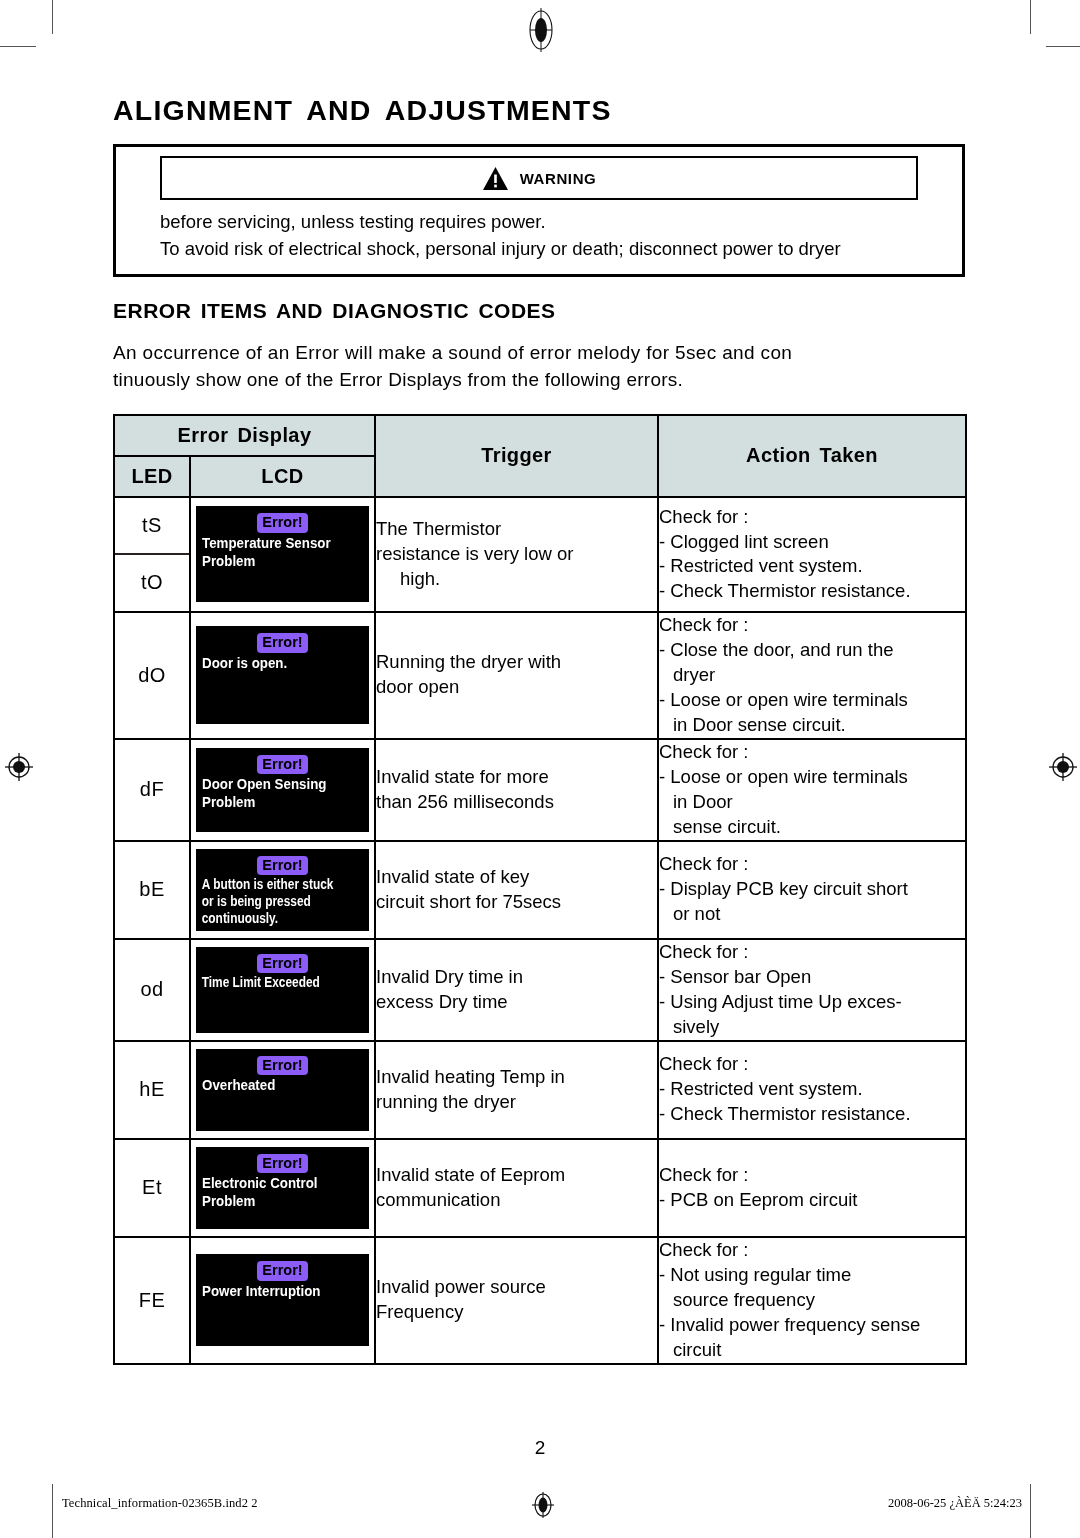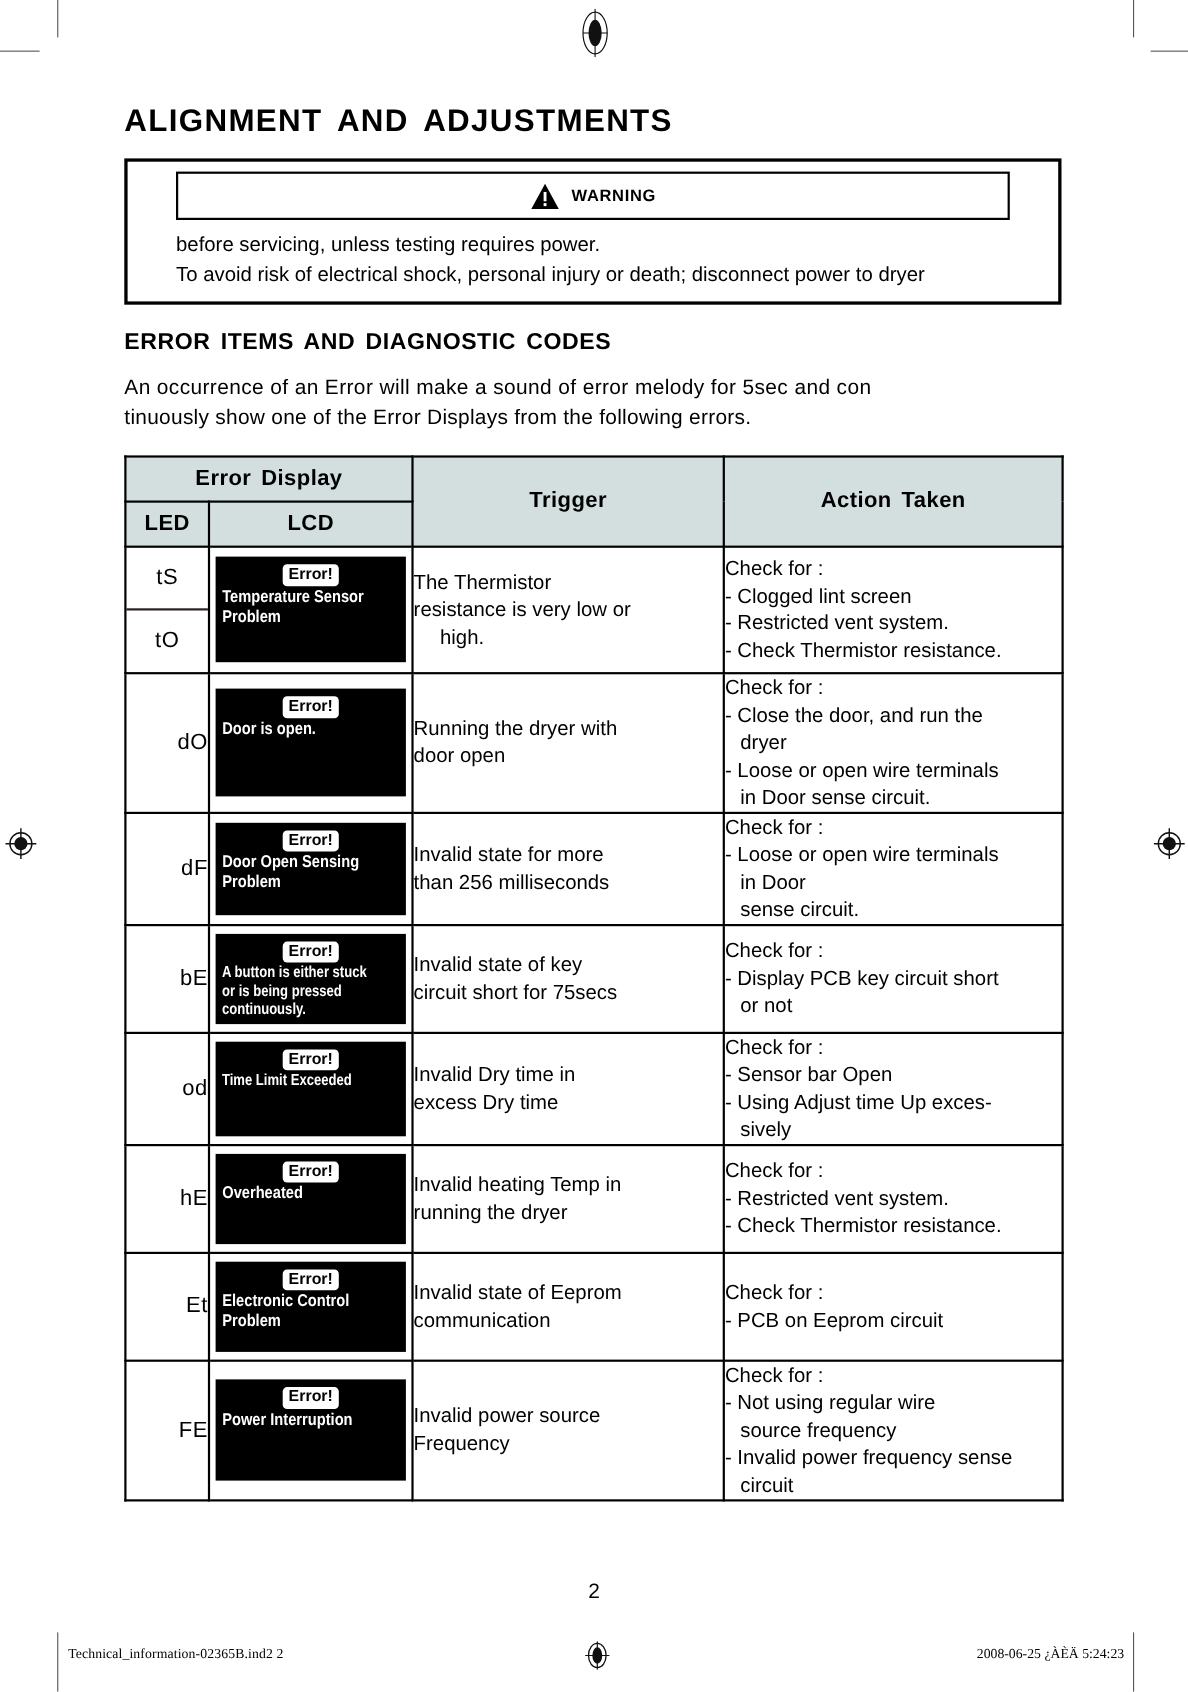--- a/index.html
+++ b/index.html
@@ -114,21 +114,21 @@
     height: 35px;
   }
   thead th.tall { height: 80px; }
 
   col.c-led  { width: 76px; }
   col.c-lcd  { width: 185px; }
   col.c-trig { width: 283px; }
   col.c-act  { width: 308px; }
 
   td.led {
-    text-align: right;
+    text-align: center;
     font-size: 20px;
     letter-spacing: 0.5px;
   }
   td.lcdcell { text-align: center; padding: 5px 0; }
   td.trig, td.act {
     font-size: 18.5px;
     line-height: 1.35;
     padding: 8px 6px 8px 8px;
   }
   td.trig { padding-left: 10px; }
@@ -147,21 +147,21 @@
     text-align: left;
     position: relative;
   }
   .lcd .badge {
     display: block;
     text-align: center;
     margin-bottom: 1px;
   }
   .lcd .badge span {
     display: inline-block;
-    background: #ffffff;
+    background: #8b5cf6;
     color: #000;
     font-size: 14.5px;
     font-weight: bold;
     line-height: 1.0;
     padding: 2px 5px 3px 5px;
     border-radius: 4px;
     font-family: "Liberation Sans", sans-serif;
   }
   .lcd .ltxt {
     color: #fff;
@@ -435,21 +435,21 @@
               <div class="badge"><span>Error!</span></div>
               <div class="ltxt">Power Interruption</div>
             </div>
           </td>
           <td class="trig">
             <div class="ln">Invalid power source</div>
             <div class="ln">Frequency</div>
           </td>
           <td class="act">
             <div class="ln">Check for :</div>
-            <div class="ln">- Not using regular wire</div>
+            <div class="ln">- Not using regular time</div>
             <div class="ln ind">source frequency</div>
             <div class="ln">- Invalid power frequency sense</div>
             <div class="ln ind">circuit</div>
           </td>
         </tr>
       </tbody>
   </table>
 </div>
 
 <div class="pagenum">2</div>

